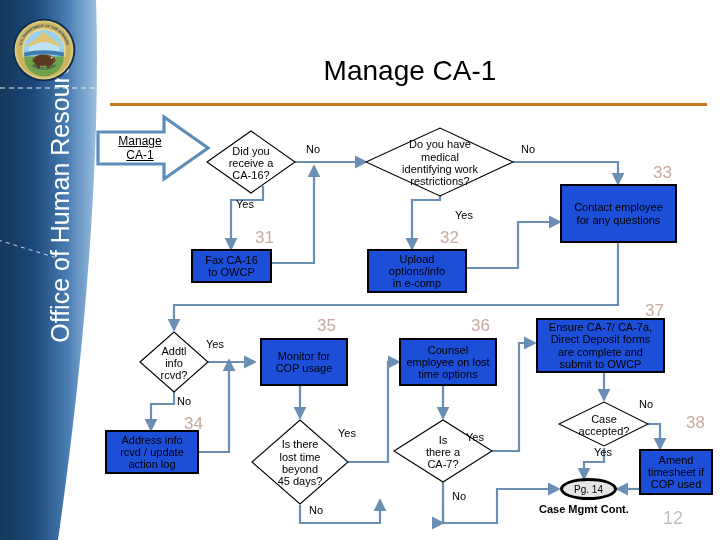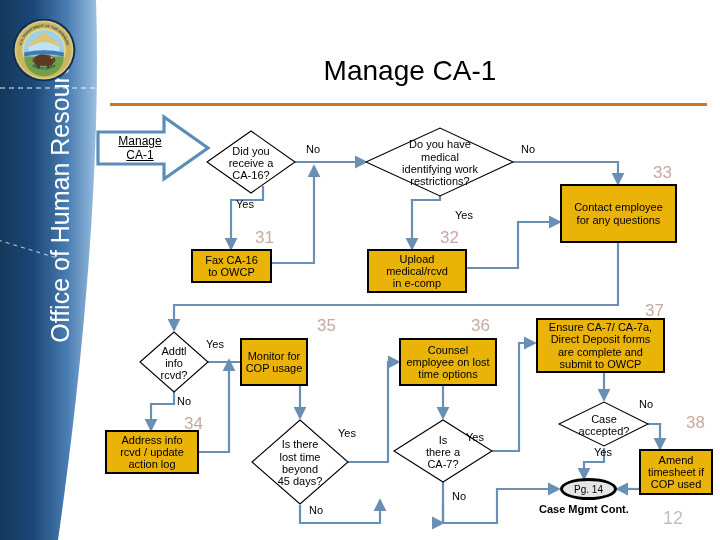--- a/index.html
+++ b/index.html
@@ -40,21 +40,21 @@
     position:absolute;left:110px;top:103px;width:597px;height:3px;
     background:#C8791E;
   }
 
   
   .fc{position:absolute;left:0;top:0;width:720px;height:540px;}
 
   .node{position:absolute;box-sizing:border-box;}
 
   .proc{
-    background:#eab308;border:2px solid #000000;
+    background:#1d4ed8;border:2px solid #000000;
     display:flex;align-items:center;justify-content:center;
     text-align:center;line-height:1.12;color:#000;
     font-size:11px;
   }
 
   .dec-label{
     position:absolute;display:flex;align-items:center;justify-content:center;
     text-align:center;line-height:1.12;color:#000;font-size:11px;
     pointer-events:none;
   }
@@ -267,41 +267,41 @@
   <div class="node proc" style="left:191px;top:249px;width:81px;height:34px;">
     <div>
       <div>Fax CA-16</div>
       <div>to OWCP</div>
     </div>
   </div>
 
   <div class="node proc" style="left:367px;top:249px;width:100px;height:44px;">
     <div>
       <div>Upload</div>
-      <div>medical/rcvd</div>
+      <div>options/info</div>
       <div>in e-comp</div>
     </div>
   </div>
 
   <div class="node proc" style="left:560px;top:184px;width:117px;height:59px;">
     <div>
       <div>Contact employee</div>
       <div>for any questions</div>
     </div>
   </div>
 
   <div class="node proc" style="left:105px;top:430px;width:94px;height:44px;">
     <div>
       <div>Address info</div>
       <div>rcvd / update</div>
       <div>action log</div>
     </div>
   </div>
 
-  <div class="node proc" style="left:240px;top:338px;width:68px;height:48px;">
+  <div class="node proc" style="left:260px;top:338px;width:88px;height:48px;">
     <div>
       <div>Monitor for</div>
       <div>COP usage</div>
     </div>
   </div>
 
   <div class="node proc" style="left:399px;top:338px;width:98px;height:48px;">
     <div>
       <div>Counsel</div>
       <div>employee on lost</div>

